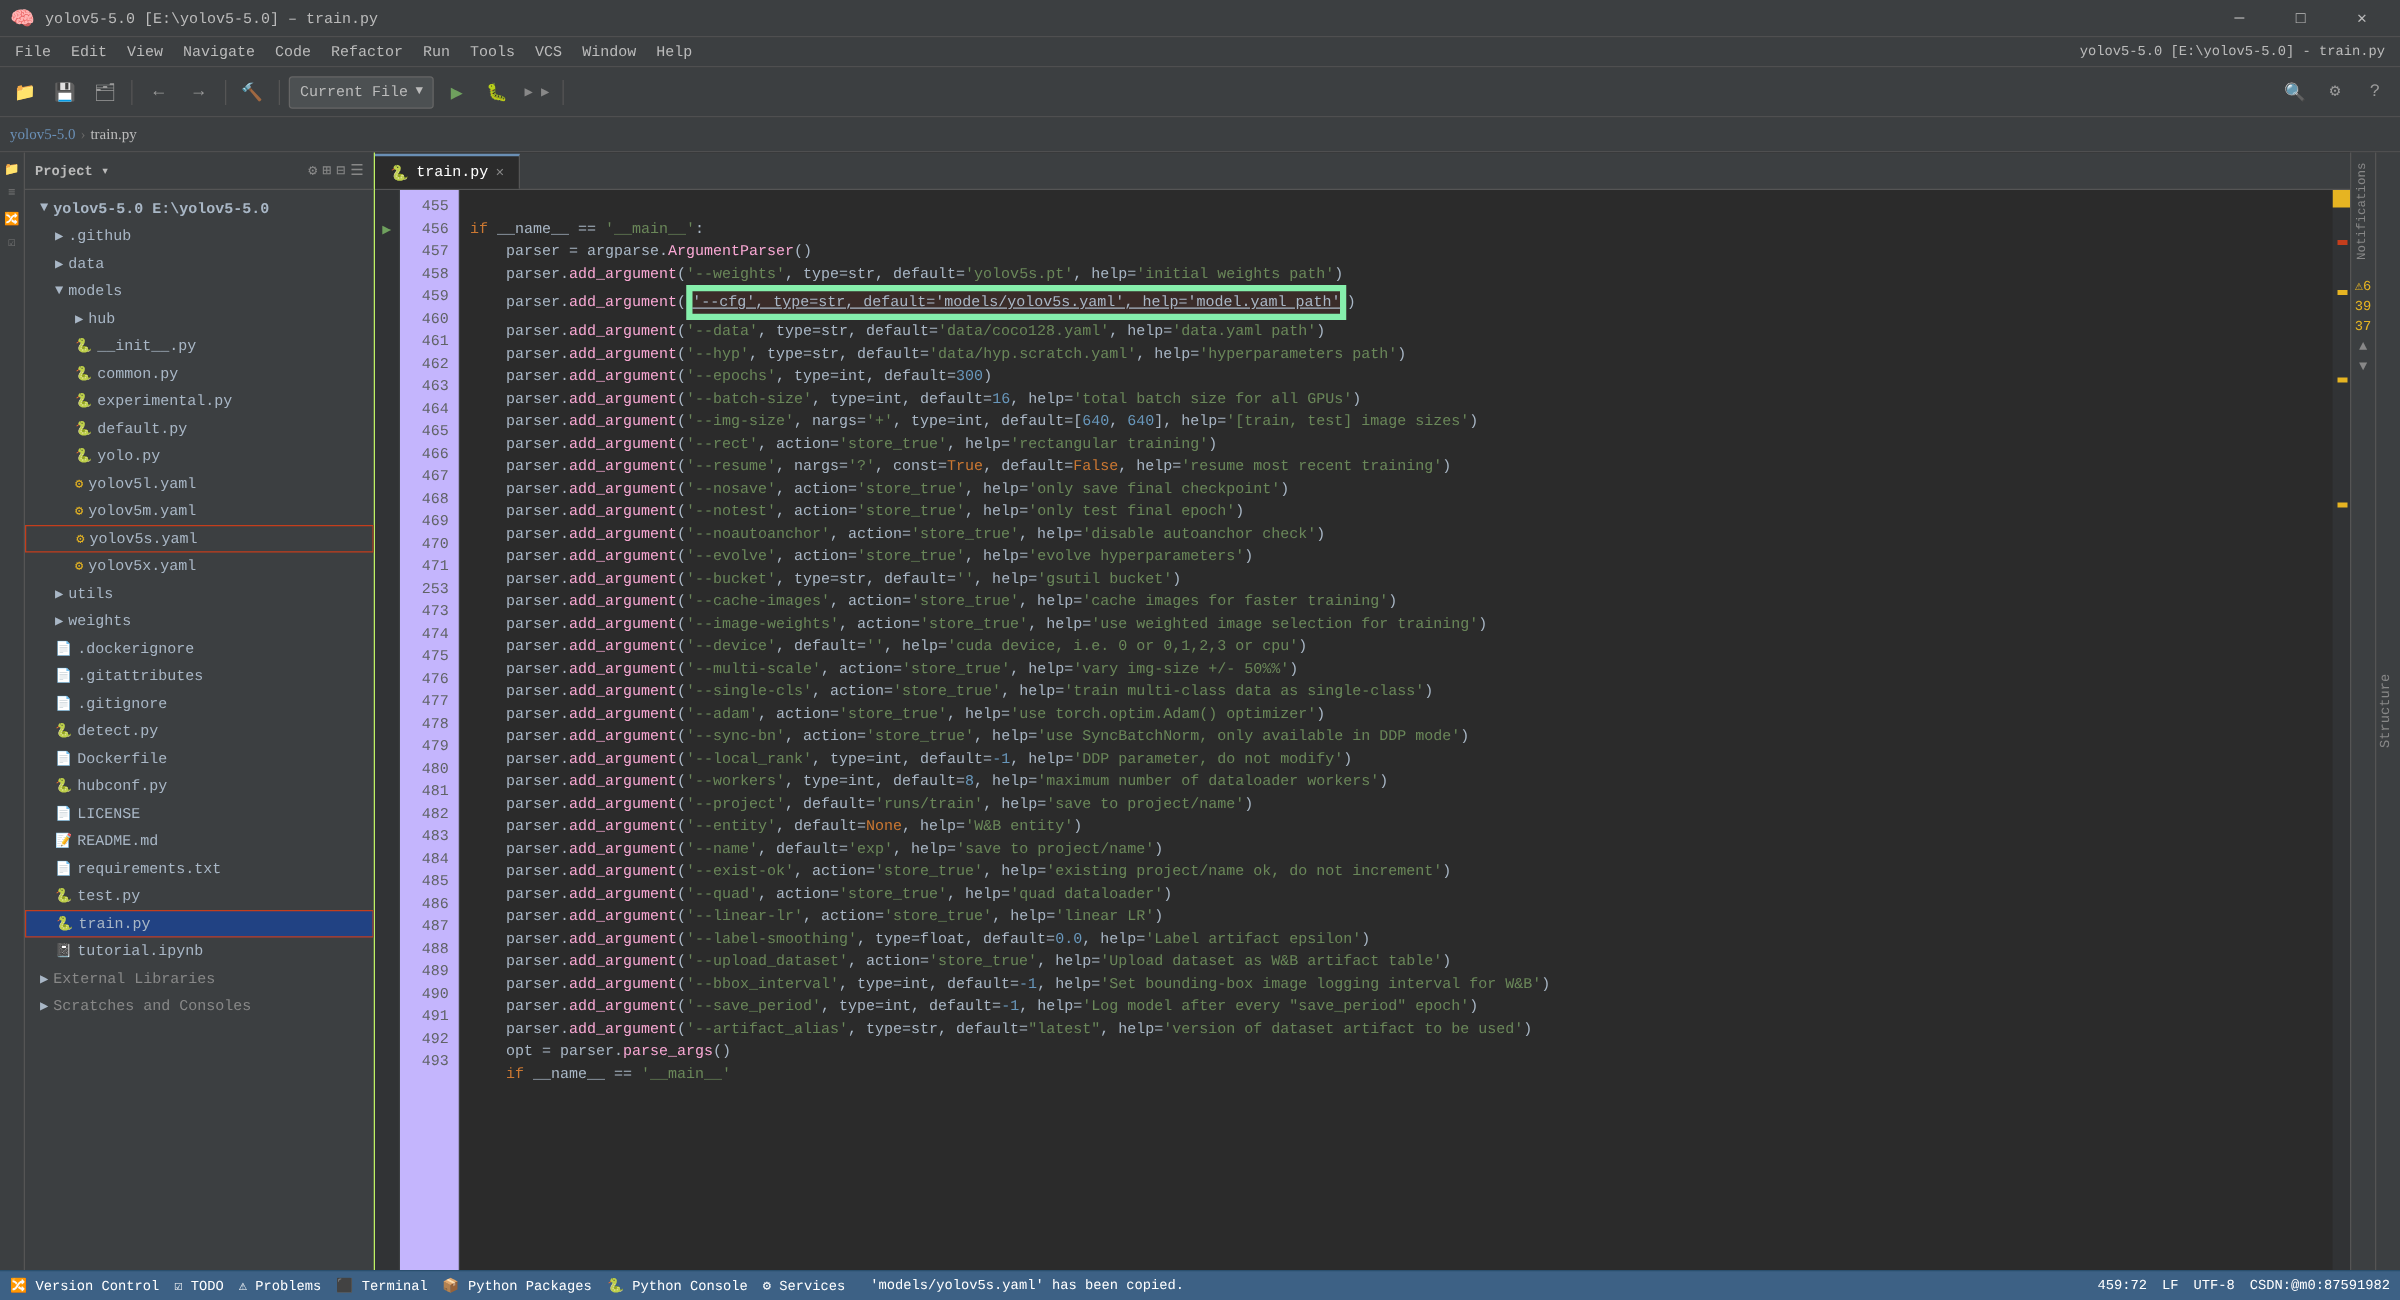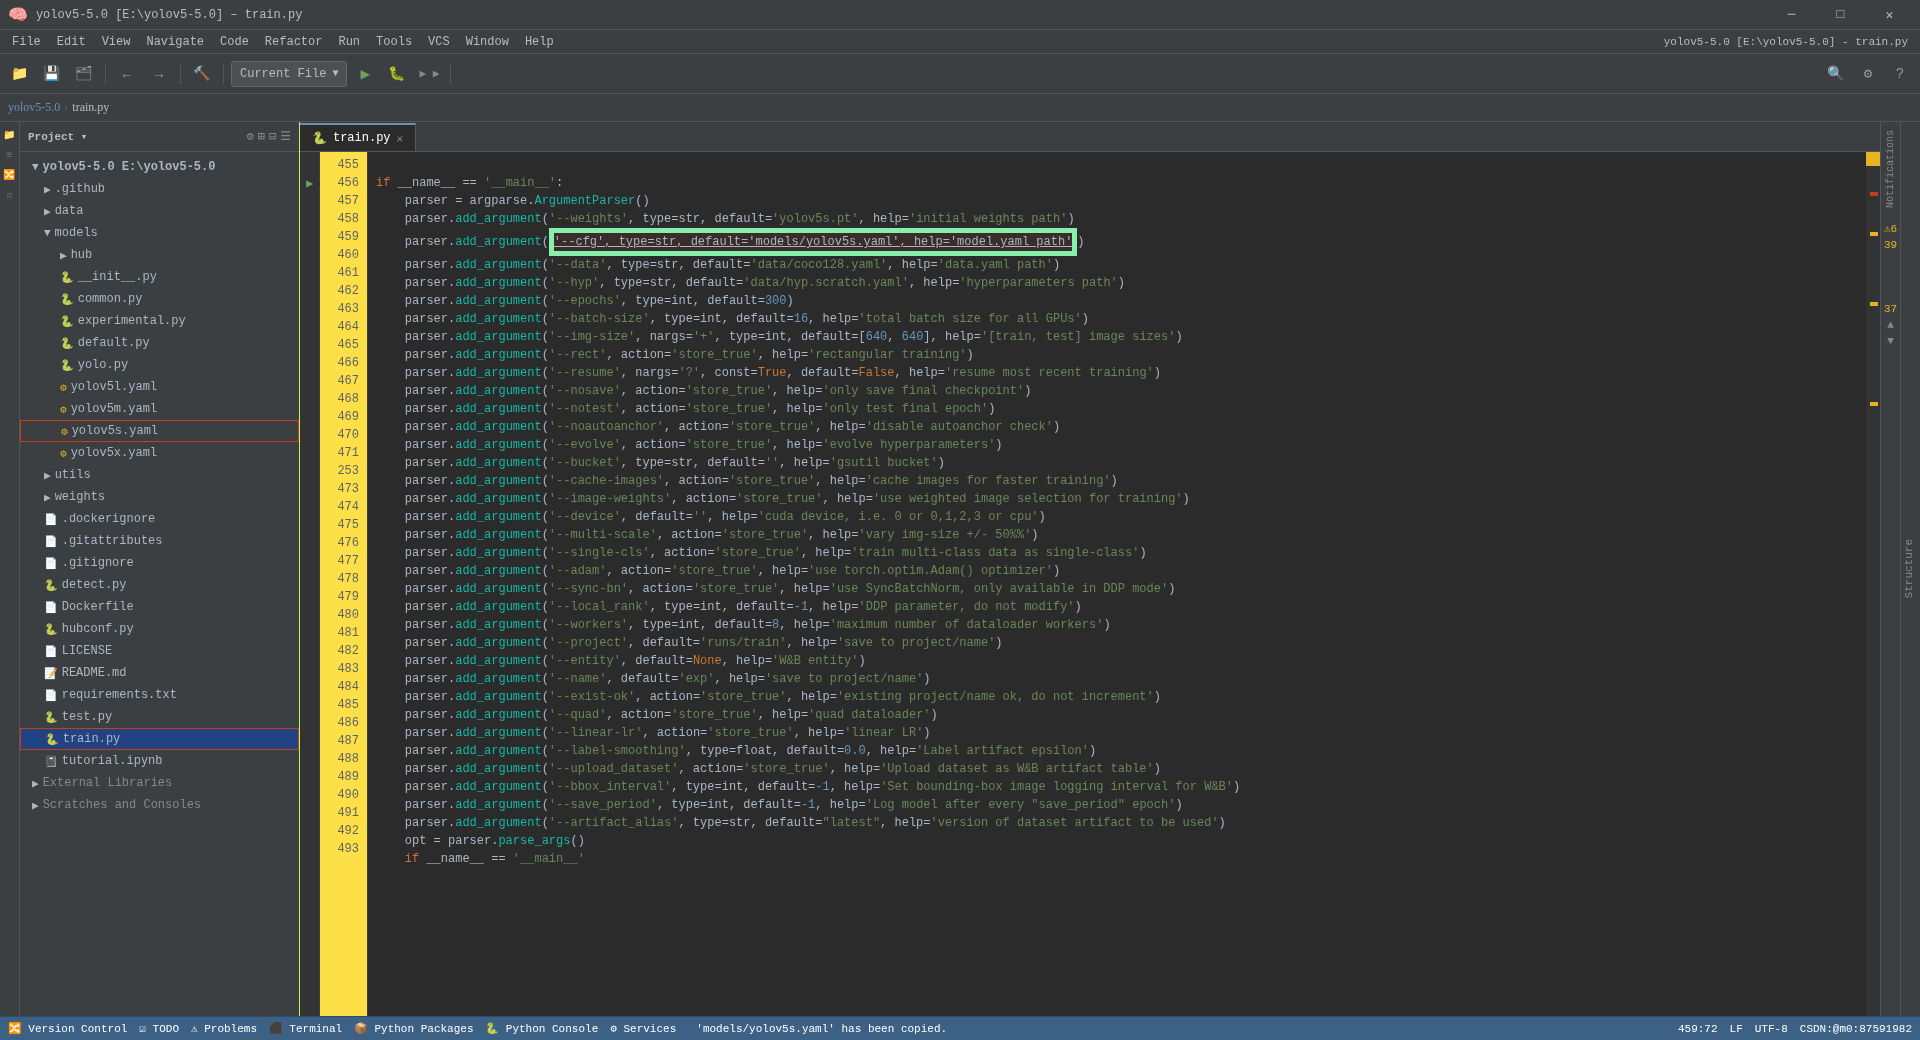--- a/index.html
+++ b/index.html
@@ -256,21 +256,21 @@
       border-top: 2px solid #6a8fb5;
       color: #fff;
     }
     #code-editor {
       flex: 1;
       display: flex;
       overflow: hidden;
     }
     #line-numbers {
       width: 48px;
-      background: #fde047;
+      background: #c4b5fd;
       color: #606366;
       text-align: right;
       padding: 4px 8px 4px 4px;
       overflow: hidden;
       font-size: 12px;
       line-height: 18px;
       user-select: none;
       border-right: 1px solid #3c3f41;
     }
     #code-content {
@@ -288,21 +288,21 @@
       background: #313335;
       border-right: 1px solid #3c3f41;
       display: flex;
       flex-direction: column;
     }
 
     
     .kw { color: #cc7832; }
     .str { color: #6a8759; }
     .num { color: #6897bb; }
-    .func { color: #14b8a6; }
+    .func { color: #f9a8d4; }
 
     
     #right-gutter {
       width: 14px;
       background: #313335;
       position: relative;
     }
 
     
     #notif-panel {
@@ -755,21 +755,21 @@
         <div style="position:absolute; top: 0; right: 0; width: 14px; height: 14px; background: #e6b422;" title="warnings"></div>
       </div>
     </div>
   </div>
 
   <div id="notif-panel">
     <div style="font-size:10px; color:#888; writing-mode:vertical-lr; transform:rotate(180deg); cursor:pointer;">Notifications</div>
     <div style="margin-top: 10px; display:flex; flex-direction:column; align-items:center; gap:4px;">
       <span style="color:#e6b422; font-size:11px;">⚠6</span>
       <span style="color:#e6b422; font-size:11px;">39</span>
-      <span style="color:#e6b422; font-size:11px;margin-top:48px;">37</span>
+      <span style="color:#e6b422; font-size:11px;">37</span>
       <span style="color:#888; font-size:11px; cursor:pointer;">▲</span>
       <span style="color:#888; font-size:11px; cursor:pointer;">▼</span>
     </div>
   </div>
 
   <div id="structure-panel">
     <div class="structure-label">Structure</div>
 
   </div>
 </div>

